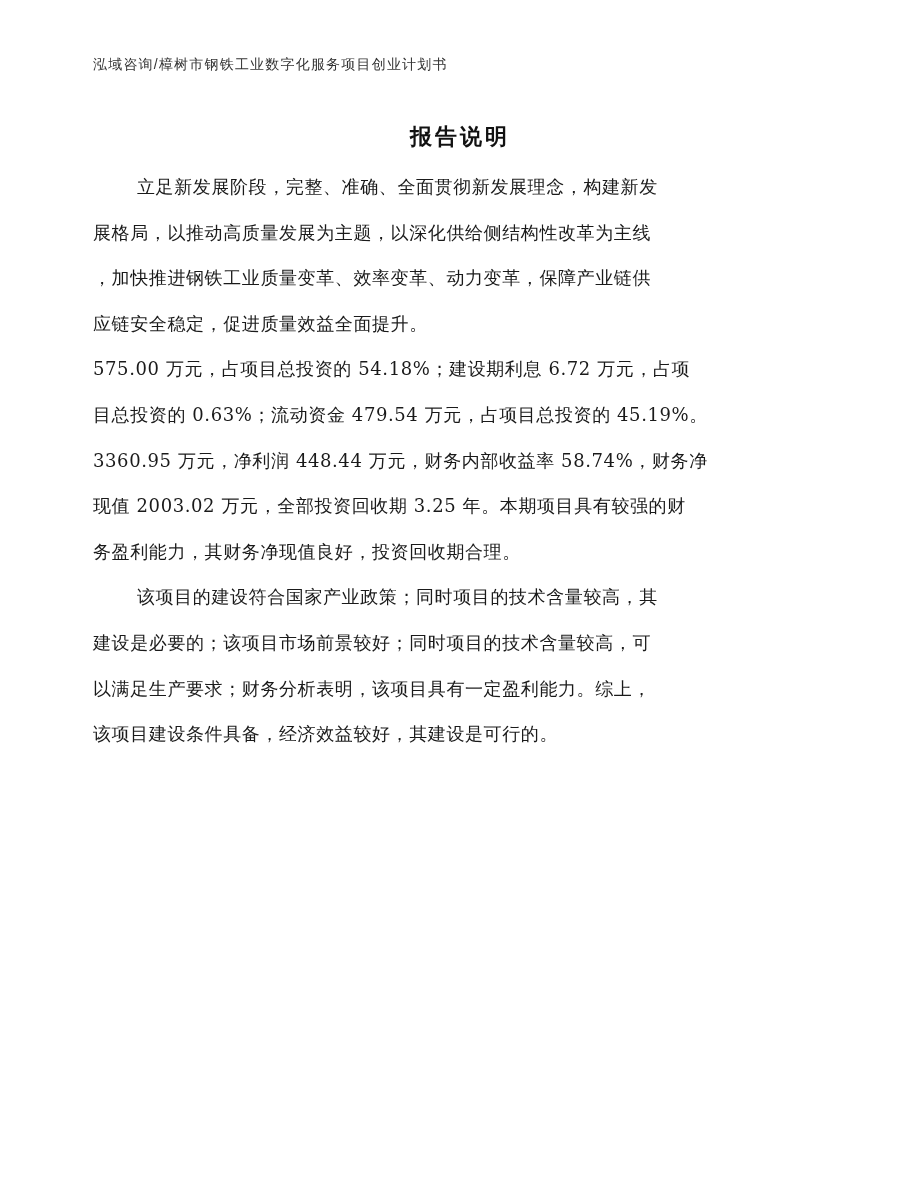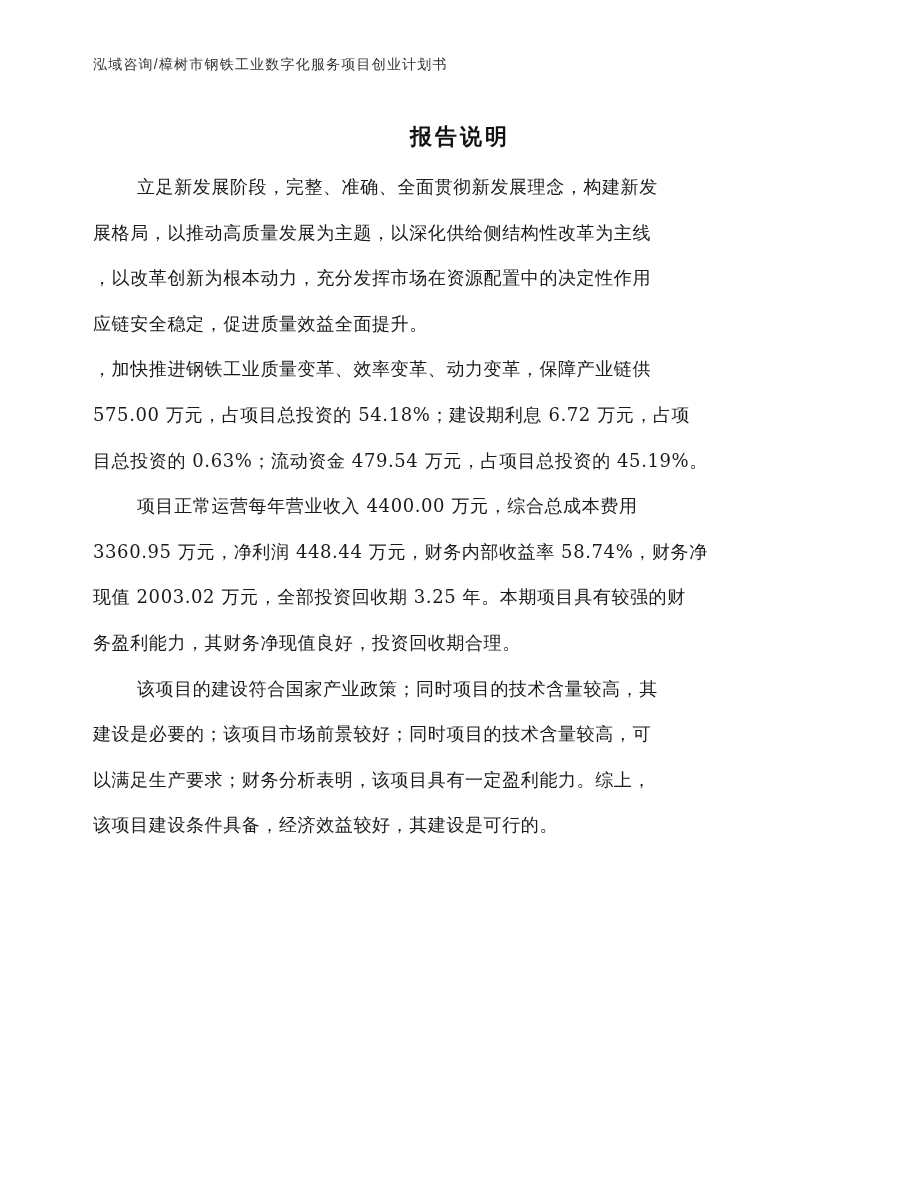--- a/index.html
+++ b/index.html
@@ -60,32 +60,30 @@
 
 <div class="page-header">泓域咨询/樟树市钢铁工业数字化服务项目创业计划书</div>
 
 <div class="doc-title">报告说明</div>
 
 <div class="body-text">
 
   <div>
     <div class="line indent">立足新发展阶段，完整、准确、全面贯彻新发展理念，构建新发</div>
     <div class="line">展格局，以推动高质量发展为主题，以深化供给侧结构性改革为主线</div>
-    <div class="line">，以改革创新为根本动力，充分发挥市场在资源配置中的决定性作用</div>
+    <div class="line">，加快推进钢铁工业质量变革、效率变革、动力变革，保障产业链供</div>
     <div class="line">应链安全稳定，促进质量效益全面提升。</div>
-    <div class="line">，加快推进钢铁工业质量变革、效率变革、动力变革，保障产业链供</div>
   </div>
 
   <div>
     <div class="line">575.00 万元，占项目总投资的 54.18%；建设期利息 6.72 万元，占项</div>
     <div class="line">目总投资的 0.63%；流动资金 479.54 万元，占项目总投资的 45.19%。</div>
   </div>
 
   <div>
-    <div class="line indent">项目正常运营每年营业收入 4400.00 万元，综合总成本费用</div>
     <div class="line">3360.95 万元，净利润 448.44 万元，财务内部收益率 58.74%，财务净</div>
     <div class="line">现值 2003.02 万元，全部投资回收期 3.25 年。本期项目具有较强的财</div>
     <div class="line">务盈利能力，其财务净现值良好，投资回收期合理。</div>
   </div>
 
   <div>
     <div class="line indent">该项目的建设符合国家产业政策；同时项目的技术含量较高，其</div>
     <div class="line">建设是必要的；该项目市场前景较好；同时项目的技术含量较高，可</div>
     <div class="line">以满足生产要求；财务分析表明，该项目具有一定盈利能力。综上，</div>
     <div class="line">该项目建设条件具备，经济效益较好，其建设是可行的。</div>

